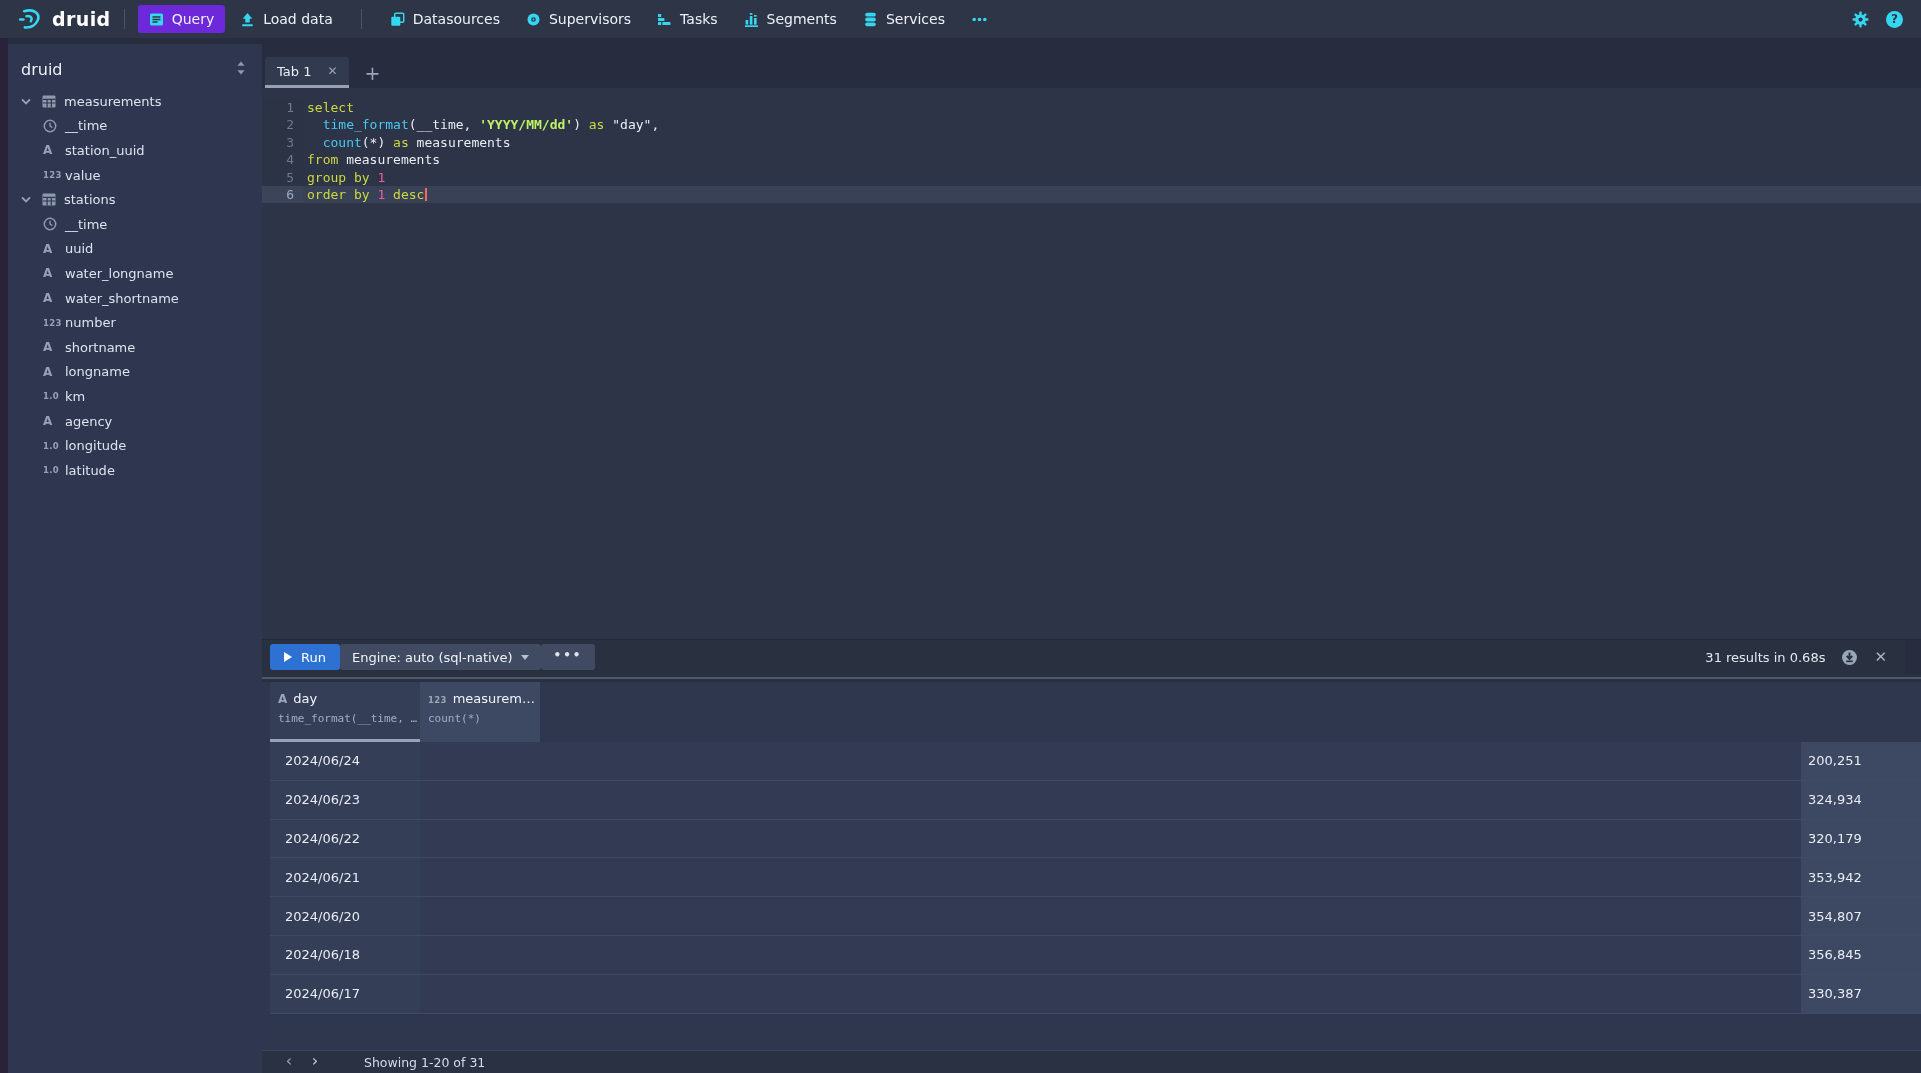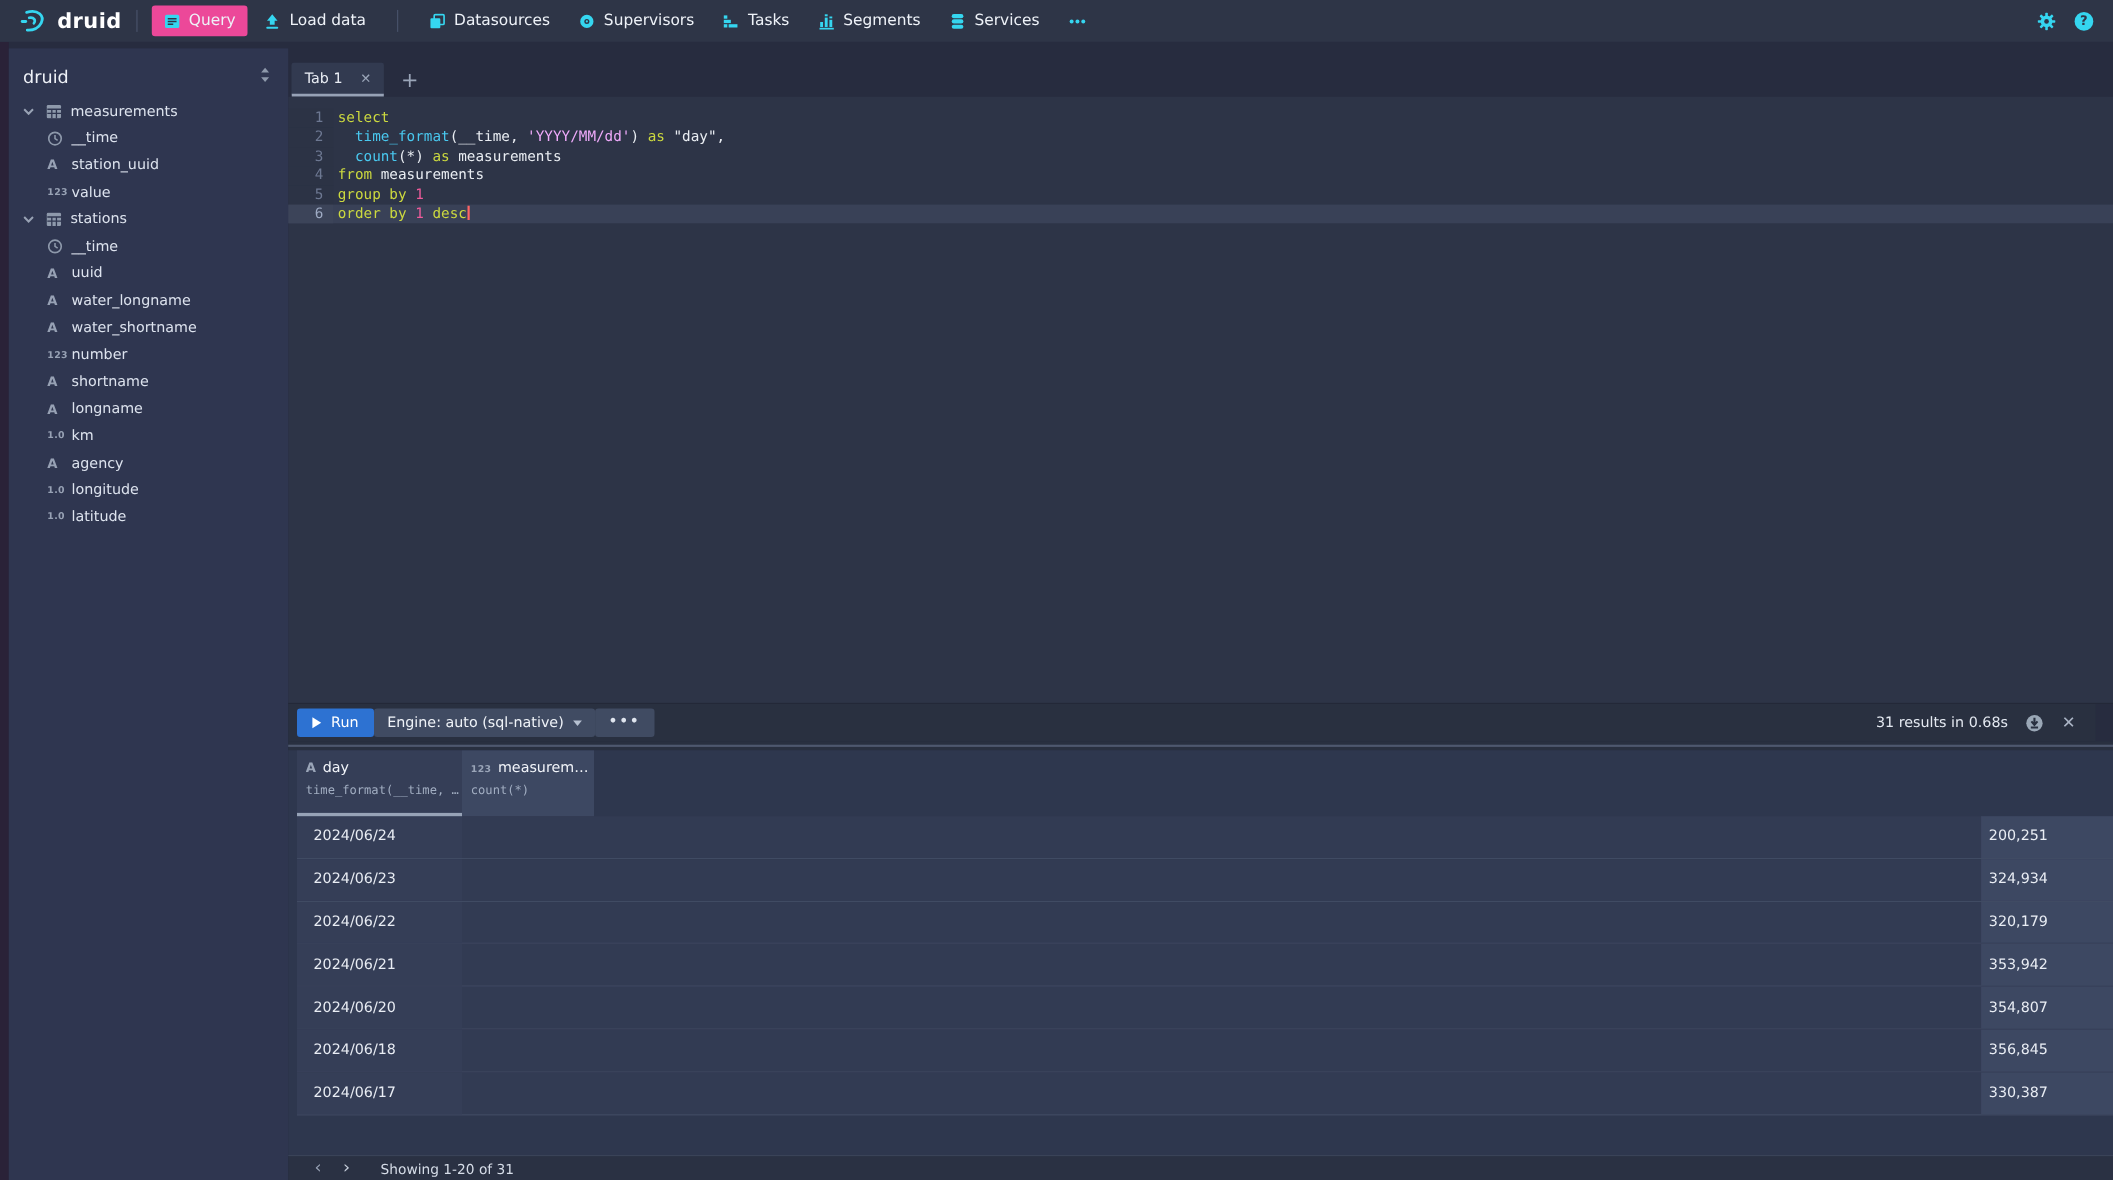--- a/index.html
+++ b/index.html
@@ -17,21 +17,21 @@
     background:#2e3547; display:flex; align-items:center; z-index:10;
   }
   .logo { display:flex; align-items:center; gap:9px; padding-left:16px; }
   .logo-word { font-size:19px; font-weight:600; color:#ffffff; letter-spacing:.4px; }
   .nav-divider { width:1px; height:20px; background:#4a546c; margin:0 13px; }
   .nav-items { display:flex; align-items:center; gap:4px; }
   .nav-item {
     display:flex; align-items:center; gap:8px; padding:5px 11px; height:28px;
     border-radius:3px; font-size:14px; color:#eef2f8; cursor:pointer; white-space:nowrap;
   }
-  .nav-item.active { background:#ec4899; }
+  .nav-item.active { background:#6d28d9; }
   .nav-icon { display:flex; align-items:center; }
   .nav-right { margin-left:auto; display:flex; align-items:center; gap:17px; padding-right:18px; }
   .help-circle {
     width:17px; height:17px; border-radius:50%; background:#35d6f0; color:#2e3547;
     font-size:12px; font-weight:bold; display:flex; align-items:center; justify-content:center; cursor:pointer;
   }
   .iconbtn { cursor:pointer; display:flex; align-items:center; }
 
   
   .left-edge { position:absolute; left:0; top:38px; bottom:0; width:8px; background:#2a2238; }
@@ -74,21 +74,21 @@
   .code-line { display:flex; height:17.4px; }
   .gutter-cell {
     width:41px; flex:none; text-align:right; padding-right:9px;
     color:#6d7892; background:#2c3345;
   }
   .code-text { padding-left:4px; white-space:pre; color:#e9edf2; }
   .code-line.active { background:#394157; }
   .code-line.active .gutter-cell { background:#3c4459; color:#9fabc4; }
   .tk-kw { color:#ccd93f; }
   .tk-fn { color:#49c8ef;text-align:right; }
-  .tk-str { color:#f0abfc; }
+  .tk-str { color:#bef264;font-weight:bold; }
   .tk-num { color:#ef5b9b; }
   .tk-pl { color:#e9edf2; }
   .cursor { display:inline-block; width:2px; height:13px; background:#ff6464; vertical-align:-2px; margin-left:1px; }
 
   
   .runbar {
     position:absolute; left:0; top:602px; right:16px; height:34px;
     background:#293040; display:flex; align-items:center; gap:0; padding:0 18px 0 8px;
   }
   .run-btn {
@@ -126,21 +126,21 @@
   .td.c2 { width:120px; background:#3d4862; padding-left:7px; }
 
   
   .pager {
     position:absolute; left:0; top:1012px; right:0; height:23px;
     background:#2a3143; border-top:1px solid #3a4358;
     display:flex; align-items:center; padding-left:14px; font-size:12.5px; color:#d6dde8;
   }
   .pg-btn { width:26px; text-align:center; font-size:16px; color:#97a1b4; cursor:pointer; line-height:1; padding-bottom:2px; }
   .pg-btn.next { color:#c7cfdc; }
-  .pager-label { margin-left:18px; }
+  .pager-label { margin-left:36px; }
 </style>
 </head>
 <body>
 
 <div class="topnav">
   <div class="logo">
     <span class="nav-icon">
       <svg width="27" height="27" viewBox="0 0 27 27" fill="none">
         <path d="M8.2 5.2 C19 2.2 24.5 8.5 21.5 14.8 C19.2 19.6 14 21.8 8.8 21.4" stroke="#35d6f0" stroke-width="2.6" stroke-linecap="round"></path>
         <path d="M10.5 10.2 C15 9.4 16.8 12.4 14.8 15.2" stroke="#35d6f0" stroke-width="2.4" stroke-linecap="round"></path>

